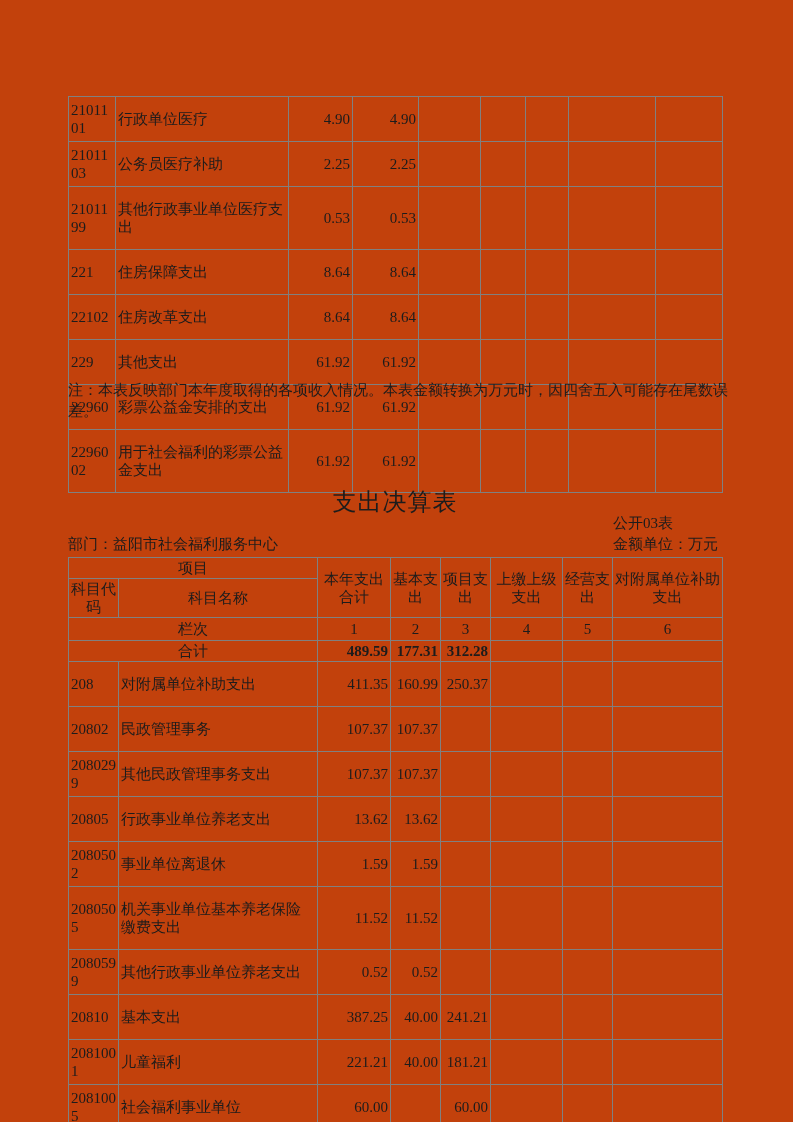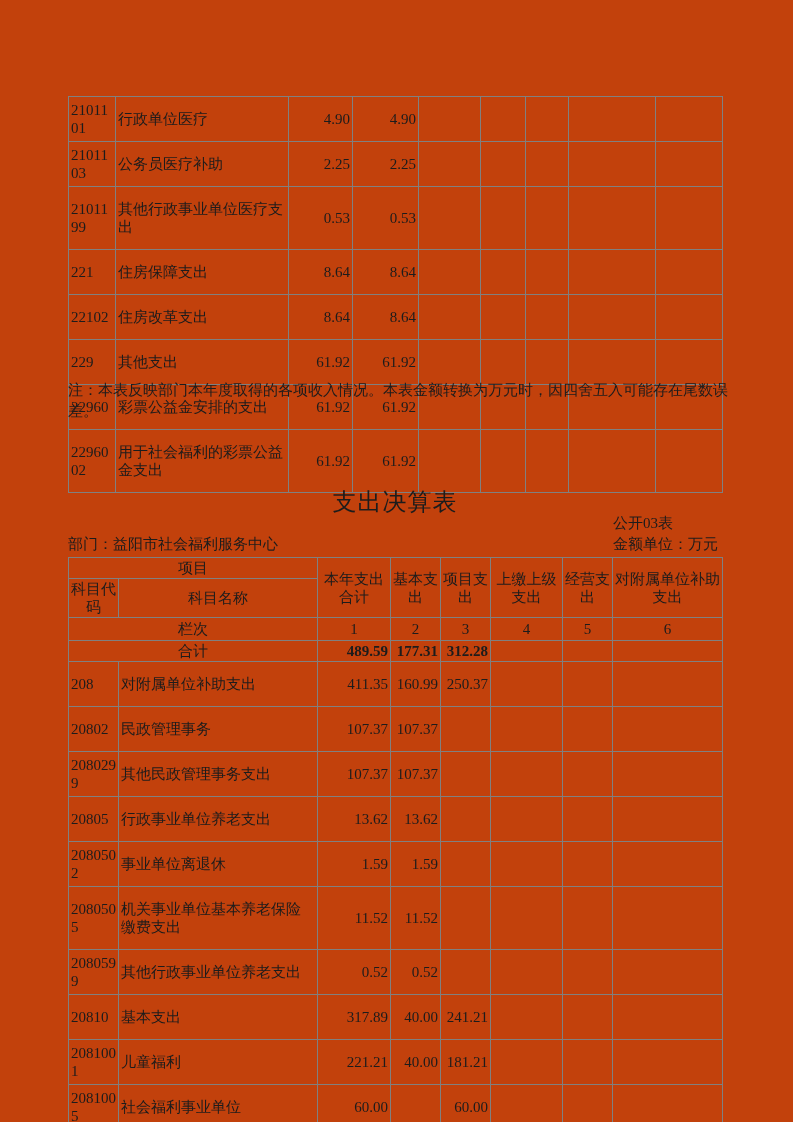--- a/index.html
+++ b/index.html
@@ -290,21 +290,21 @@
           <td class="val">0.52</td>
           <td class="val">0.52</td>
           <td class="val"></td>
           <td class="val"></td>
           <td class="val"></td>
           <td class="val"></td>
         </tr>
         <tr>
           <td class="code">20810</td>
           <td class="name">基本支出</td>
-          <td class="val">317.89</td>
+          <td class="val">387.25</td>
           <td class="val">40.00</td>
           <td class="val">241.21</td>
           <td class="val"></td>
           <td class="val"></td>
           <td class="val"></td>
         </tr>
         <tr>
           <td class="code">2081001</td>
           <td class="name">儿童福利</td>
           <td class="val">221.21</td>

